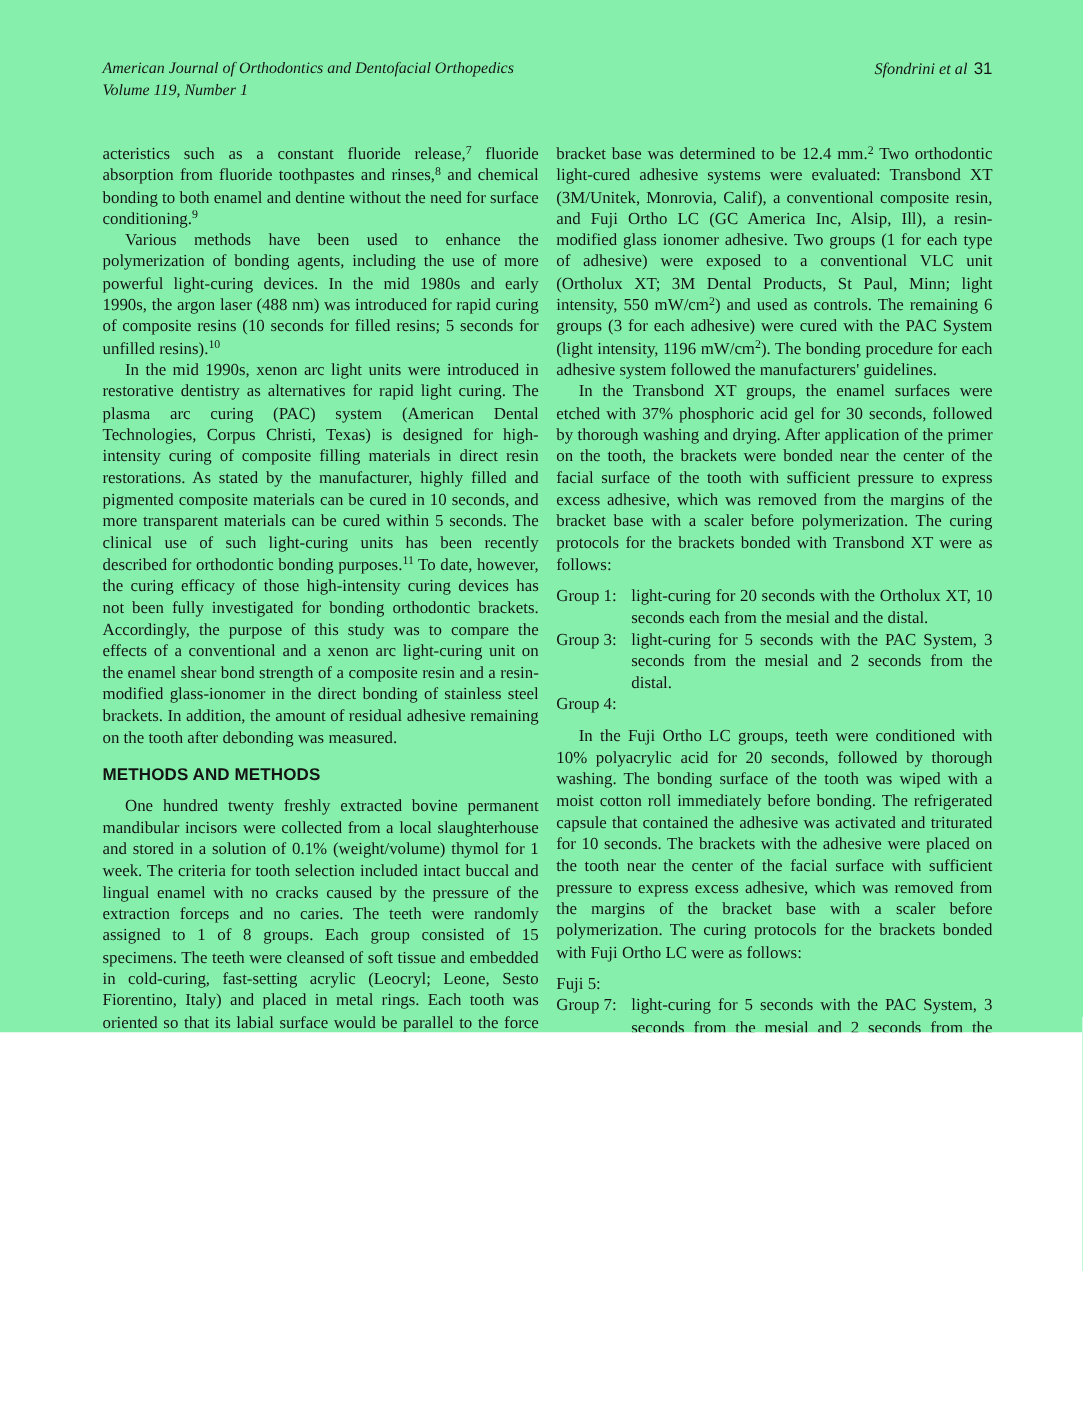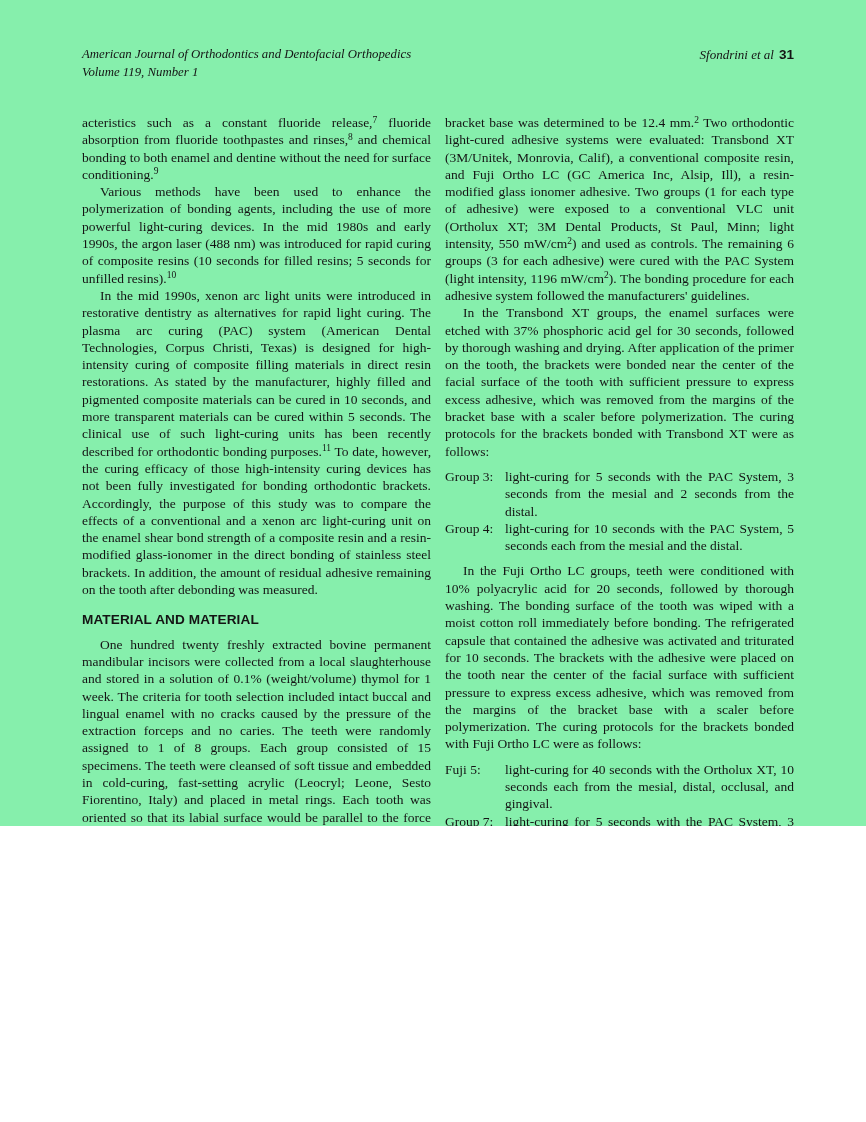--- a/index.html
+++ b/index.html
@@ -31,21 +31,21 @@
   .header-right {
     font-size: 13px;
     white-space: nowrap;
     padding-top: 1px;
   }
   .author-citation {
     font-style: italic;
   }
   .page-number {
     font-family: "Liberation Sans", sans-serif;
-    font-weight: bold;
+    font-weight: normal;
     font-size: 13.5px;
     margin-left: 5px;
   }
   .columns {
     display: flex;
     gap: 14px;
     margin-top: 33px;
   }
   .col {
     width: 349px;
@@ -103,42 +103,44 @@
       <span class="author-citation">Sfondrini et al</span><span class="page-number">31</span>
     </div>
   </header>
 
   <main class="columns">
 
     <section class="col">
       <p>acteristics such as a constant fluoride release,<sup>7</sup> fluoride absorption from fluoride toothpastes and rinses,<sup>8</sup> and chemical bonding to both enamel and dentine without the need for surface conditioning.<sup>9</sup></p>
       <p class="indent">Various methods have been used to enhance the polymerization of bonding agents, including the use of more powerful light-curing devices. In the mid 1980s and early 1990s, the argon laser (488 nm) was introduced for rapid curing of composite resins (10 seconds for filled resins; 5 seconds for unfilled resins).<sup>10</sup></p>
       <p class="indent">In the mid 1990s, xenon arc light units were introduced in restorative dentistry as alternatives for rapid light curing. The plasma arc curing (PAC) system (American Dental Technologies, Corpus Christi, Texas) is designed for high-intensity curing of composite filling materials in direct resin restorations. As stated by the manufacturer, highly filled and pigmented composite materials can be cured in 10 seconds, and more transparent materials can be cured within 5 seconds. The clinical use of such light-curing units has been recently described for orthodontic bonding purposes.<sup>11</sup> To date, however, the curing efficacy of those high-intensity curing devices has not been fully investigated for bonding orthodontic brackets. Accordingly, the purpose of this study was to compare the effects of a conventional and a xenon arc light-curing unit on the enamel shear bond strength of a composite resin and a resin-modified glass-ionomer in the direct bonding of stainless steel brackets. In addition, the amount of residual adhesive remaining on the tooth after debonding was measured.</p>
-      <h2 class="section-heading">MATERIAL AND MATERIAL</h2>
+      <h2 class="section-heading">METHODS AND METHODS</h2>
       <p class="indent">One hundred twenty freshly extracted bovine permanent mandibular incisors were collected from a local slaughterhouse and stored in a solution of 0.1% (weight/volume) thymol for 1 week. The criteria for tooth selection included intact buccal and lingual enamel with no cracks caused by the pressure of the extraction forceps and no caries. The teeth were randomly assigned to 1 of 8 groups. Each group consisted of 15 specimens. The teeth were cleansed of soft tissue and embedded in cold-curing, fast-setting acrylic (Leocryl; Leone, Sesto Fiorentino, Italy) and placed in metal rings. Each tooth was oriented so that its labial surface would be parallel to the force during the shear bond test. Before the bonding, the facial surface of each incisor was cleaned with a mixture of water and fluoride-free pumice with a rubber polishing cup for 10 seconds. The enamel surface was thoroughly rinsed with water to remove any pumice or debris and dried with an oil-free air stream. One operator bonded a maxillary central incisor bracket with an 0.018-inch slot (D.B.; Leone) to each tooth. The average surface area of the</p>
     </section>
 
     <section class="col">
       <p>bracket base was determined to be 12.4 mm.<sup>2</sup> Two orthodontic light-cured adhesive systems were evaluated: Transbond XT (3M/Unitek, Monrovia, Calif), a conventional composite resin, and Fuji Ortho LC (GC America Inc, Alsip, Ill), a resin-modified glass ionomer adhesive. Two groups (1 for each type of adhesive) were exposed to a conventional VLC unit (Ortholux XT; 3M Dental Products, St Paul, Minn; light intensity, 550 mW/cm<sup>2</sup>) and used as controls. The remaining 6 groups (3 for each adhesive) were cured with the PAC System (light intensity, 1196 mW/cm<sup>2</sup>). The bonding procedure for each adhesive system followed the manufacturers' guidelines.</p>
       <p class="indent">In the Transbond XT groups, the enamel surfaces were etched with 37% phosphoric acid gel for 30 seconds, followed by thorough washing and drying. After application of the primer on the tooth, the brackets were bonded near the center of the facial surface of the tooth with sufficient pressure to express excess adhesive, which was removed from the margins of the bracket base with a scaler before polymerization. The curing protocols for the brackets bonded with Transbond XT were as follows:</p>
       <div class="group-list">
           <div class="group-row">
+            <span class="group-label">Group 1:</span>
+            <span class="group-text">light-curing for 20 seconds with the Ortholux XT, 10 seconds each from the mesial and the distal.</span>
+          </div>
+          <div class="group-row">
             <span class="group-label">Group 3:</span>
             <span class="group-text">light-curing for 5 seconds with the PAC System, 3 seconds from the mesial and 2 seconds from the distal.</span>
           </div>
           <div class="group-row">
             <span class="group-label">Group 4:</span>
-            <span class="group-text">light-curing for 10 seconds with the PAC System, 5 seconds each from the mesial and the distal.</span>
           </div>
         </div>
       <p class="indent">In the Fuji Ortho LC groups, teeth were conditioned with 10% polyacrylic acid for 20 seconds, followed by thorough washing. The bonding surface of the tooth was wiped with a moist cotton roll immediately before bonding. The refrigerated capsule that contained the adhesive was activated and triturated for 10 seconds. The brackets with the adhesive were placed on the tooth near the center of the facial surface with sufficient pressure to express excess adhesive, which was removed from the margins of the bracket base with a scaler before polymerization. The curing protocols for the brackets bonded with Fuji Ortho LC were as follows:</p>
       <div class="group-list">
           <div class="group-row">
             <span class="group-label">Fuji 5:</span>
-            <span class="group-text">light-curing for 40 seconds with the Ortholux XT, 10 seconds each from the mesial, distal, occlusal, and gingival.</span>
           </div>
           <div class="group-row">
             <span class="group-label">Group 7:</span>
             <span class="group-text">light-curing for 5 seconds with the PAC System, 3 seconds from the mesial and 2 seconds from the distal.</span>
           </div>
         </div>
     </section>
 
   </main>
 

